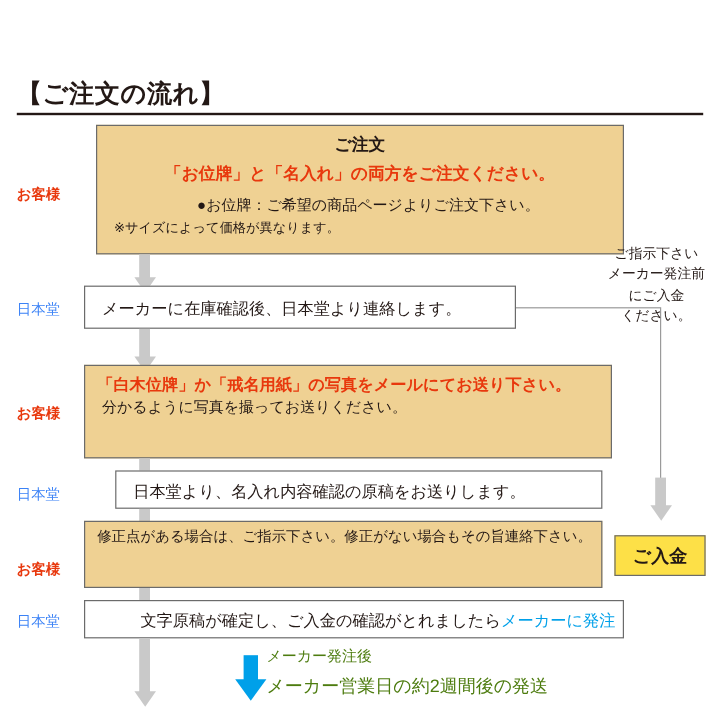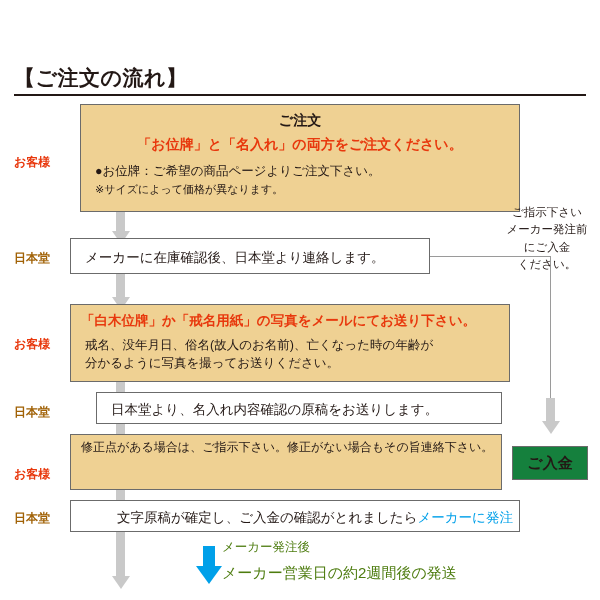--- a/index.html
+++ b/index.html
@@ -25,21 +25,21 @@
 
   
   .role{
     position:absolute;
     font-size:12px;
     font-weight:bold;
     text-align:left;
     white-space:nowrap;
   }
   .role.customer{color:#e8380d;}
-  .role.shop{color:#a16207;font-weight:bold;}
+  .role.shop{color:#3b82f6;font-weight:normal;}
 
   
   .box{
     position:absolute;
     box-sizing:border-box;
     border:1px solid #6b6b6b;
     background:#ffffff;
   }
   .box.tan{
     background:#efd193;
@@ -112,21 +112,21 @@
     font-size:12.5px;
     line-height:1.45;
     text-align:center;
     position:absolute;
   }
   .inline-blue{color:#00a0e9;}
   .nyuukin{
     position:absolute;
     box-sizing:border-box;
     border:1px solid #6b6b6b;
-    background:#15803d;
+    background:#fde047;
     display:flex;align-items:center;justify-content:center;
     font-size:15px;font-weight:bold;
   }
   .nouhin{
     position:absolute;
     box-sizing:border-box;
     border:1px solid #6b6b6b;
     background:#efefef;
     display:flex;align-items:center;justify-content:center;
     font-size:19px;font-weight:bold;letter-spacing:6px;
@@ -138,21 +138,21 @@
 <div id="page">
 
   <div class="title">【ご注文の流れ】</div>
   <div class="rule"></div>
 
   <div class="role customer" style="left:14px;top:106px;">お客様</div>
 
   <div class="box tan" style="left:80px;top:56px;width:440px;height:108px;">
     <div class="bx-head" style="margin-top:7px;">ご注文</div>
     <div class="bx-red center" style="margin-top:6px;font-size:14px;">「お位牌」と「名入れ」の両方をご注文ください。</div>
-    <div class="bx-line" style="margin-top:8px;margin-left:14px;">●お位牌：ご希望の商品ページよりご注文下さい。</div>
+    <div class="bx-line" style="margin-top:8px;margin-left:14px;text-align:center;">●お位牌：ご希望の商品ページよりご注文下さい。</div>
     <div class="bx-small" style="margin-left:14px;margin-top:2px;">※サイズによって価格が異なります。</div>
   </div>
 
   <div class="arrow-stem" style="left:116px;top:164px;height:21px;"></div>
   <div class="arrow-down" style="left:112px;top:183px;"></div>
 
   <div class="role shop" style="left:14px;top:202px;">日本堂</div>
 
   <div class="box white" style="left:70px;top:190px;width:360px;height:36px;">
     <div class="bx-line" style="margin-top:9px;margin-left:14px;font-size:13.5px;">メーカーに在庫確認後、日本堂より連絡します。</div>
@@ -172,21 +172,20 @@
     <div>にご入金</div>
     <div>ください。</div>
   </div>
 
   <div class="nyuukin" style="left:512px;top:398px;width:76px;height:34px;">ご入金</div>
 
   <div class="role customer" style="left:14px;top:288px;">お客様</div>
 
   <div class="box tan" style="left:70px;top:256px;width:440px;height:78px;">
     <div class="bx-red" style="margin-top:7px;margin-left:10px;font-size:13.5px;">「白木位牌」か「戒名用紙」の写真をメールにてお送り下さい。</div>
-    <div class="bx-line" style="margin-top:6px;margin-left:14px;">戒名、没年月日、俗名(故人のお名前)、亡くなった時の年齢が</div>
     <div class="bx-line" style="margin-left:14px;">分かるように写真を撮ってお送りください。</div>
   </div>
 
   <div class="arrow-stem" style="left:116px;top:334px;height:13px;"></div>
   <div class="arrow-down" style="left:112px;top:345px;"></div>
 
   <div class="role shop" style="left:14px;top:356px;">日本堂</div>
 
   <div class="box white" style="left:96px;top:344px;width:406px;height:32px;">
     <div class="bx-line" style="margin-top:7px;margin-left:14px;font-size:13.5px;">日本堂より、名入れ内容確認の原稿をお送りします。</div>

